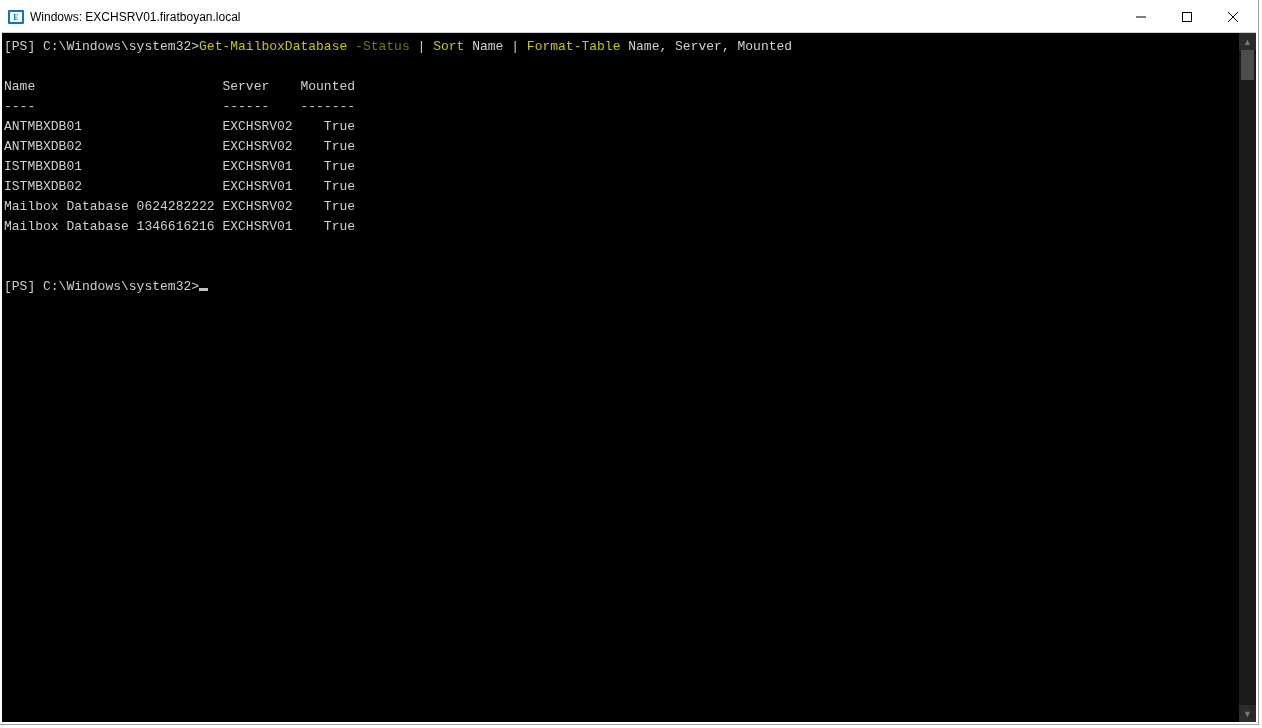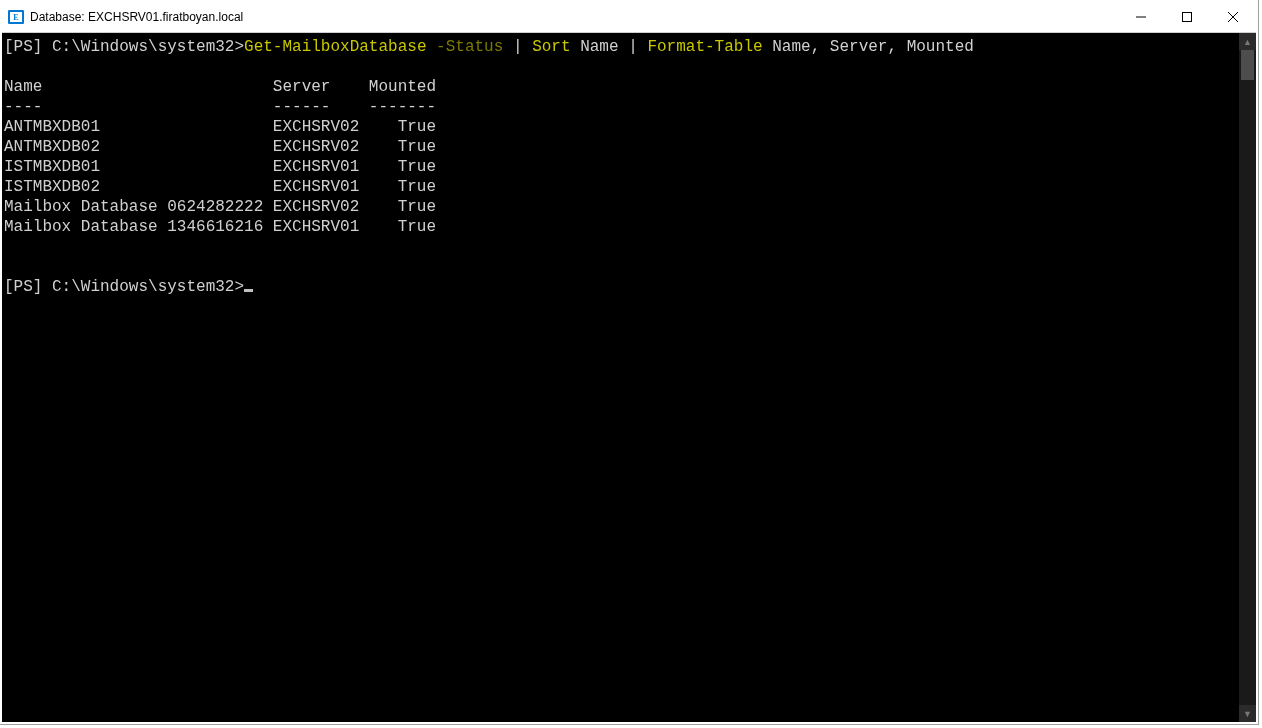--- a/index.html
+++ b/index.html
@@ -61,21 +61,21 @@
     flex: 1 1 auto;
     background: #000;
     position: relative;
     display: flex;
   }
   .terminal {
     flex: 1 1 auto;
     background: #000;
     color: #c0c0c0;
     font-family: Consolas, "Courier New", monospace;
-    font-size: 16px;
+    font-size: 13px;
     line-height: 20px;
     padding: 4px 0 4px 2px;
     overflow: hidden;
     white-space: pre;
   }
   .terminal .white  { color: #d0d0d0; }
   .terminal .yellow { color: #c8c800; }
   .terminal .darkyellow { color: #7a7a00; }
   .cursor {
     display: inline-block;
@@ -126,21 +126,21 @@
 
 <div class="window">
   <div class="titlebar">
     <span class="icon-box">
       <svg class="app-icon-svg" viewBox="0 0 16 16">
         <rect x="0" y="1" width="16" height="14" rx="1" fill="#0078d4"></rect>
         <rect x="2" y="3" width="12" height="10" fill="#ffffff"></rect>
         <text x="8" y="11" text-anchor="middle" font-size="8" font-family="Segoe UI" fill="#0078d4" font-weight="bold">E</text>
       </svg>
     </span>
-    <span class="title">Database: EXCHSRV01.firatboyan.local</span>
+    <span class="title">Windows: EXCHSRV01.firatboyan.local</span>
     <span class="spacer"></span>
     <div class="ctl">
       <svg width="10" height="10" viewBox="0 0 10 10">
           <line x1="0" y1="5" x2="10" y2="5" stroke="#000" stroke-width="1"></line>
         </svg>
     </div>
     <div class="ctl">
       <svg width="10" height="10" viewBox="0 0 10 10">
           <rect x="0.5" y="0.5" width="9" height="9" fill="none" stroke="#000" stroke-width="1"></rect>
         </svg>

